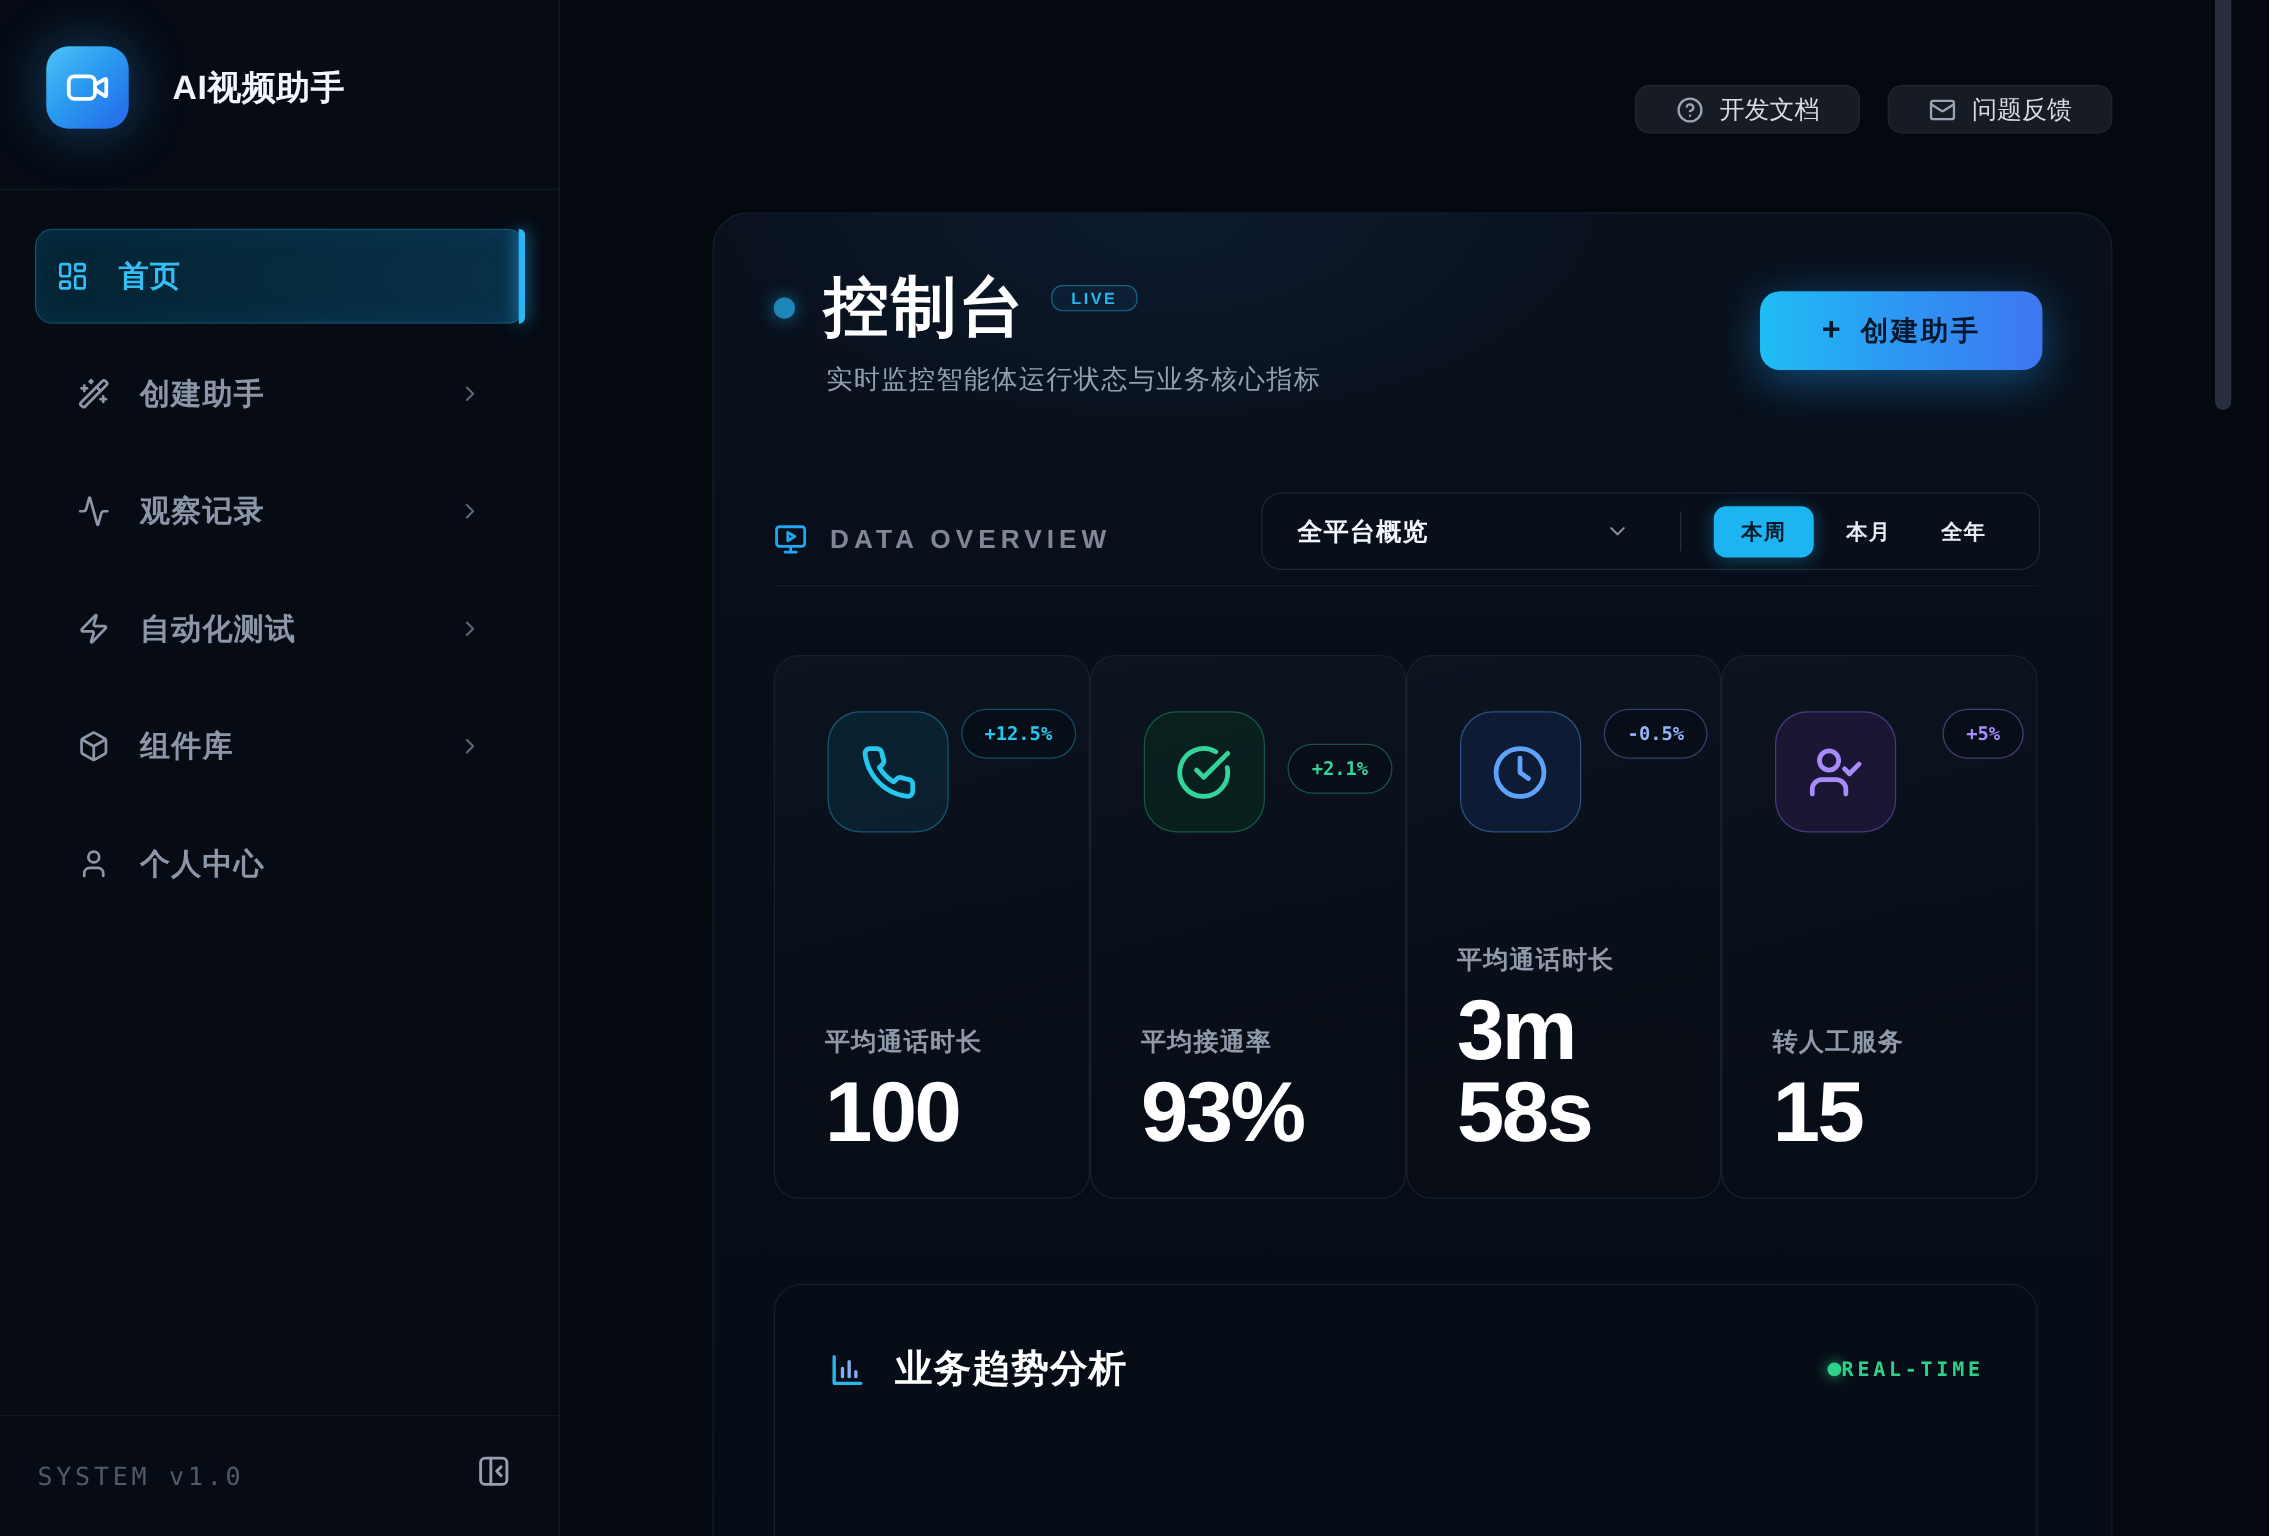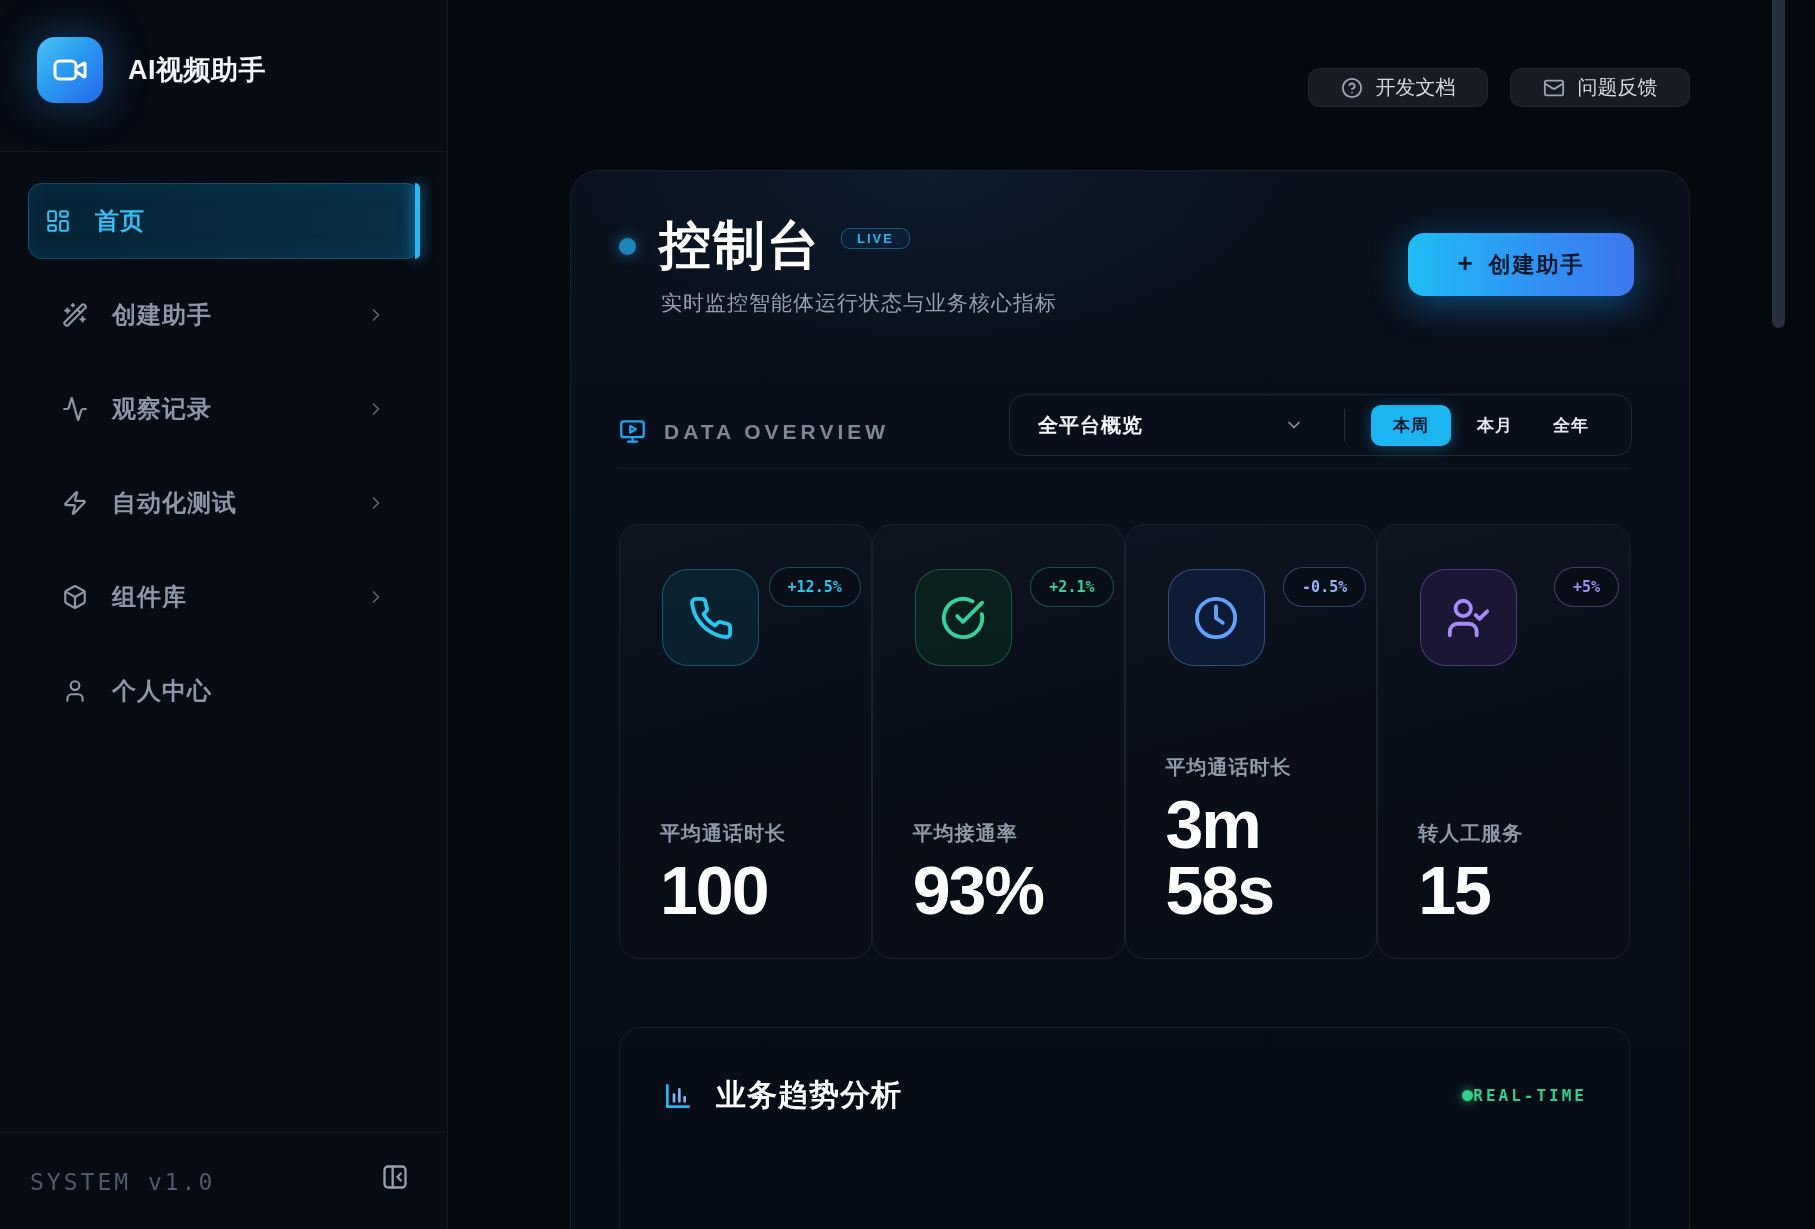--- a/index.html
+++ b/index.html
@@ -3,21 +3,21 @@
 <meta charset="utf-8">
 <style>
   * { margin:0; padding:0; box-sizing:border-box; }
   html,body { background:#000; }
   body { font-family:"Liberation Sans","DejaVu Sans",sans-serif; }
   .app { position:relative; width:1815px; height:1229px; background:#04080f; overflow:hidden; }
 
   
   .sidebar { position:absolute; left:0; top:0; width:448px; height:1229px;
              background:#060b14; border-right:1px solid #111b27; }
-  .brand { position:absolute; left:37px; top:37px; display:flex; align-items:center; gap:25px; }
+  .brand { position:absolute; left:37px; top:37px; display:flex; align-items:center; gap:35px; }
   .logo { width:66px; height:66px; border-radius:18px;
           background:linear-gradient(135deg,#4cc3f7 0%,#2a9bf0 45%,#2566e8 100%);
           display:flex; align-items:center; justify-content:center; color:#fff;
           box-shadow:0 0 45px rgba(45,150,235,.40); }
   .app-title { color:#f2f5f9; font-size:27px; font-weight:bold; letter-spacing:.5px; }
   .sidebar-divider { position:absolute; left:0; top:151px; width:100%; height:1px; background:#0f1824; }
 
   .nav { position:absolute; left:28px; top:183px; width:392px; }
   .nav-item { position:relative; height:76px; margin-bottom:18px; border-radius:14px;
               display:flex; align-items:center; padding:0 34px; cursor:pointer;
@@ -30,21 +30,21 @@
                      box-shadow:0 0 24px rgba(20,120,180,.15) inset;padding-left:16px; }
   .nav-item.active .nlabel { color:#35bdf6; }
   .nav-item.active::after { content:""; position:absolute; right:-1px; top:-1px; bottom:-1px; width:5px;
                      background:#2cb6f5; border-radius:0 14px 14px 0;
                      box-shadow:0 0 14px rgba(44,182,245,.9); }
 
   .sidebar-footer { position:absolute; left:0; top:1132px; width:100%; height:97px;
                     border-top:1px solid #0f1824; }
   .sys-version { position:absolute; left:30px; top:36px; color:#4f5b6d;
                  font-family:"DejaVu Sans Mono","Liberation Mono",monospace;
-                 font-size:23px; letter-spacing:3px; }
+                 font-size:20px; letter-spacing:3px; }
   .collapse-btn { position:absolute; right:38px; top:30px; width:28px; height:28px;
                   color:#93a0b2; cursor:pointer; background:none; border:none; }
 
   
   .hbtn { position:absolute; top:68px; width:180px; height:39px; border-radius:12px;
           background:#161b24; border:1px solid rgba(255,255,255,.05);
           display:flex; align-items:center; justify-content:center; gap:13px;
           color:#d6dbe2; font-size:20px; cursor:pointer; }
   .hbtn .hicon { width:22px; height:22px; color:#9aa4b2; display:flex; }
   .btn-docs { left:1308px; }
@@ -103,21 +103,21 @@
   .badge { position:absolute; right:10px; top:42px; height:40px; padding:0 18px; border-radius:20px;
            display:flex; align-items:center; background:rgba(8,14,24,.85);
            font-family:"DejaVu Sans Mono","Liberation Mono",monospace; font-size:15px; font-weight:bold; }
   .stat-bottom { position:absolute; left:40px; right:16px; bottom:34px; }
   .stat-label { color:#8e99aa; font-size:20px; font-weight:bold; letter-spacing:1px; margin-bottom:10px; }
   .stat-value { color:#ffffff; font-size:68px; font-weight:bold; line-height:.98; letter-spacing:-2px; }
 
   .c-cyan  .tile { background:rgba(10,42,58,.65); border:1px solid rgba(34,195,240,.35); color:#25c7ee; }
   .c-cyan  .badge { color:#25c7ee; border:1px solid rgba(37,199,238,.35); }
   .c-green .tile { background:rgba(9,40,32,.65); border:1px solid rgba(52,211,153,.32); color:#34d399; }
-  .c-green .badge { color:#34d399; border:1px solid rgba(52,211,153,.35); }
+  .c-green .badge { color:#34d399; border:1px solid rgba(52,211,153,.35);margin-top:28px; }
   .c-blue  .tile { background:rgba(16,32,62,.7); border:1px solid rgba(96,165,250,.4); color:#5ea2fa; }
   .c-blue  .badge { color:#93b4f8; border:1px solid rgba(110,150,250,.38); }
   .c-purple .tile { background:rgba(32,24,60,.75); border:1px solid rgba(150,120,250,.38); color:#a78bfa; }
   .c-purple .badge { color:#a78bfa; border:1px solid rgba(167,139,250,.38); }
 
   
   .trend { position:absolute; left:48px; top:856px; width:1011px; height:420px;
            border:1px solid #151f2d; border-radius:22px; background:rgba(8,14,24,.55);
            padding:47px 42px 0 42px; }
   .trend-head { display:flex; align-items:center; }

